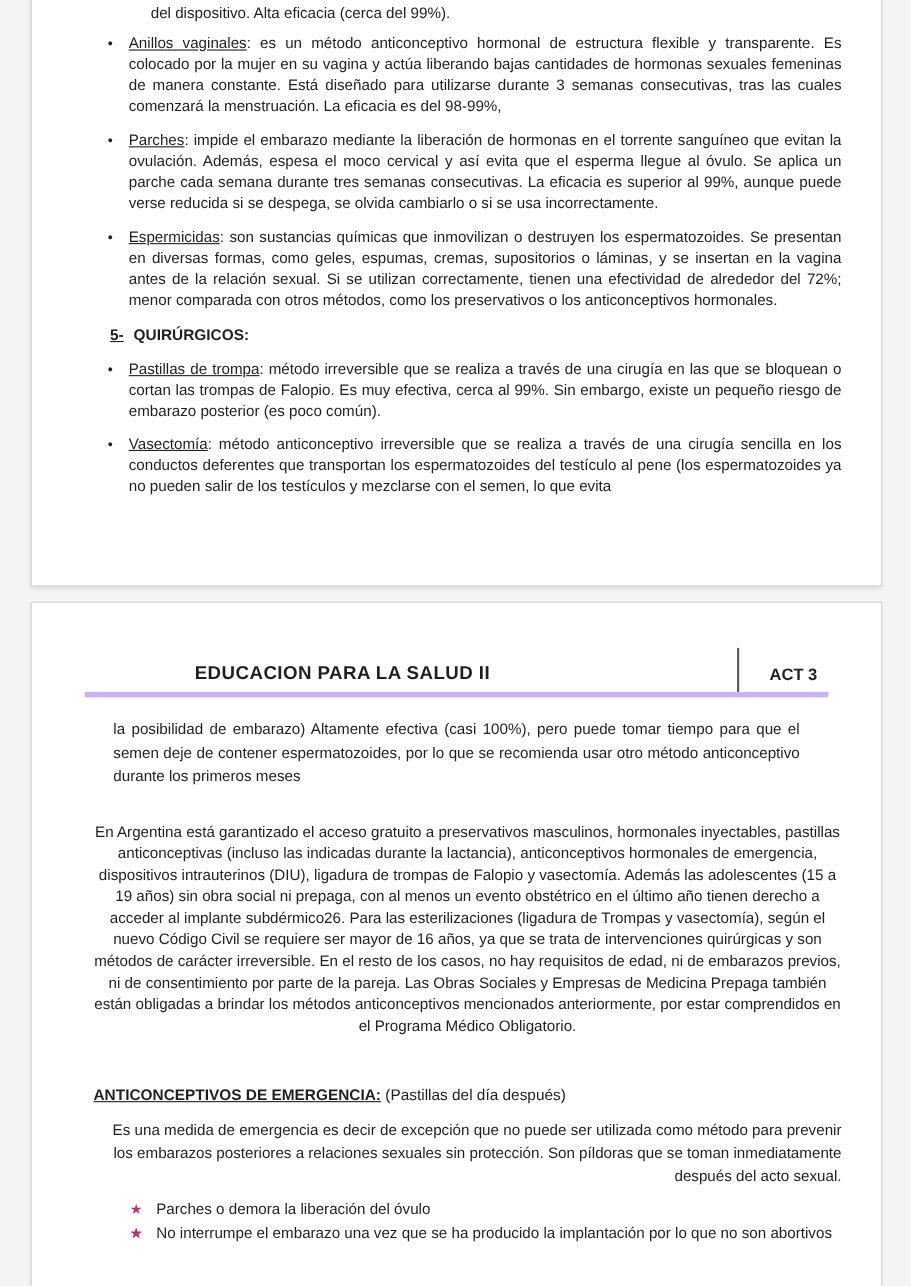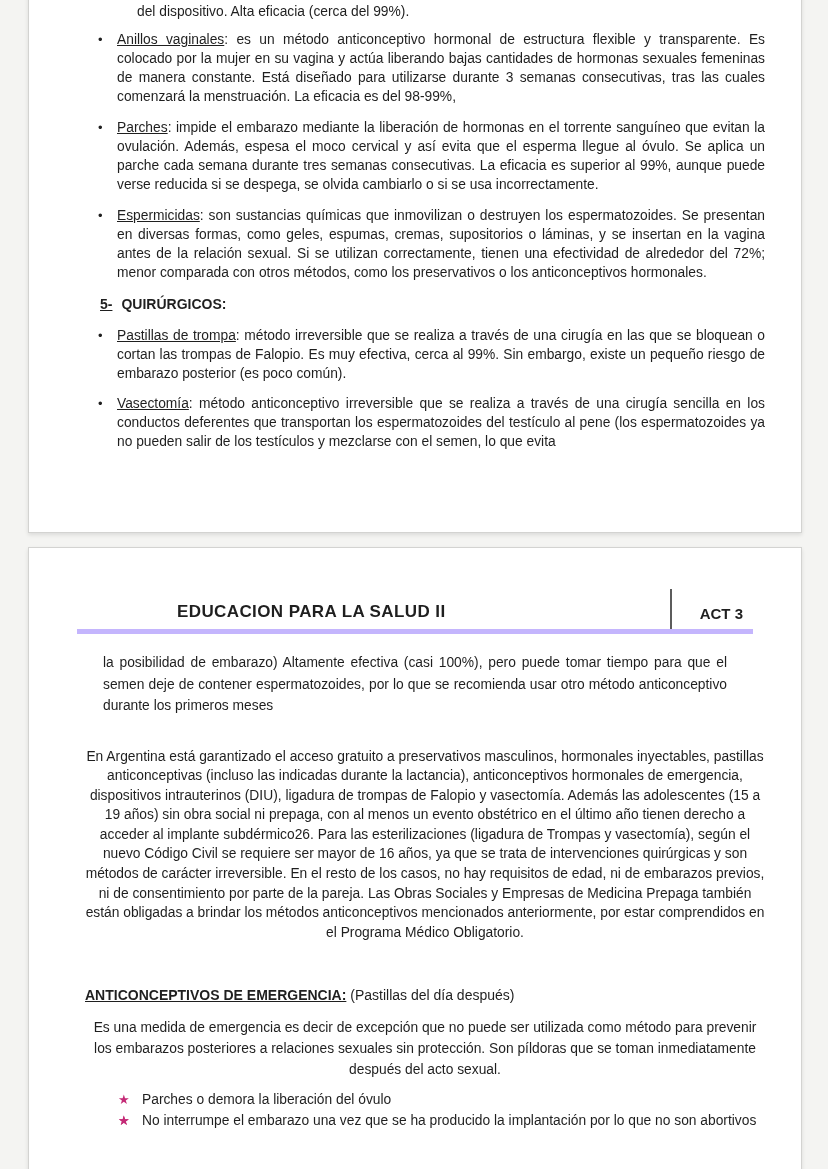--- a/index.html
+++ b/index.html
@@ -59,21 +59,21 @@
     margin:30px 8px 0 36px;max-width:708px;
     font-size:13.8px;line-height:19.6px;text-align:center;
   }
   .em-heading{
     margin:44px 0 12px 36px;font-size:14px;line-height:19px;
   }
   .em-heading .em-h-main{font-weight:bold;text-decoration:underline;}
   .em-heading .em-h-sub{font-weight:normal;}
   .em-intro{
     margin:11px 8px 0 36px;max-width:700px;
-    font-size:13.8px;line-height:21px;text-align:center;
+    font-size:13.8px;line-height:21px;text-align:right;
   }
   .starlist{margin:9px 0 0 0;padding:0 0 0 93px;list-style:none;}
   .staritem{
     position:relative;font-size:13.8px;line-height:21px;max-width:640px;
   }
   .staritem .star-marker{
     position:absolute;left:-24px;top:0;color:#c42a76;font-size:13px;
   }
 </style>
 </head>

